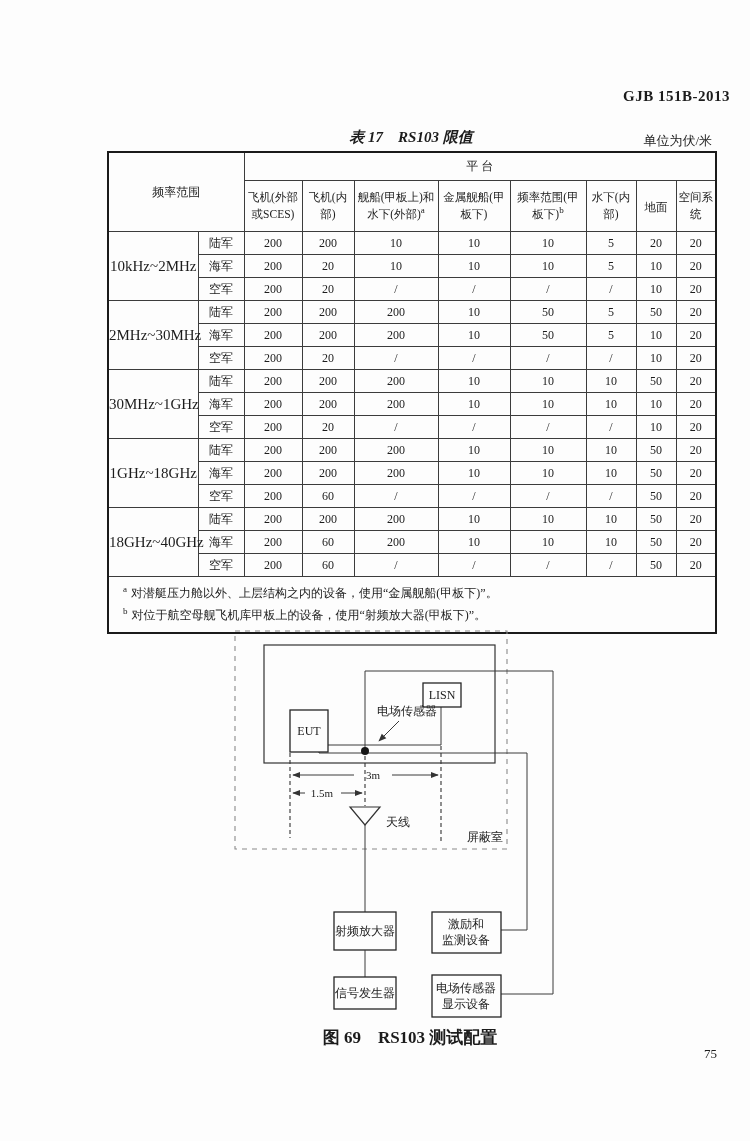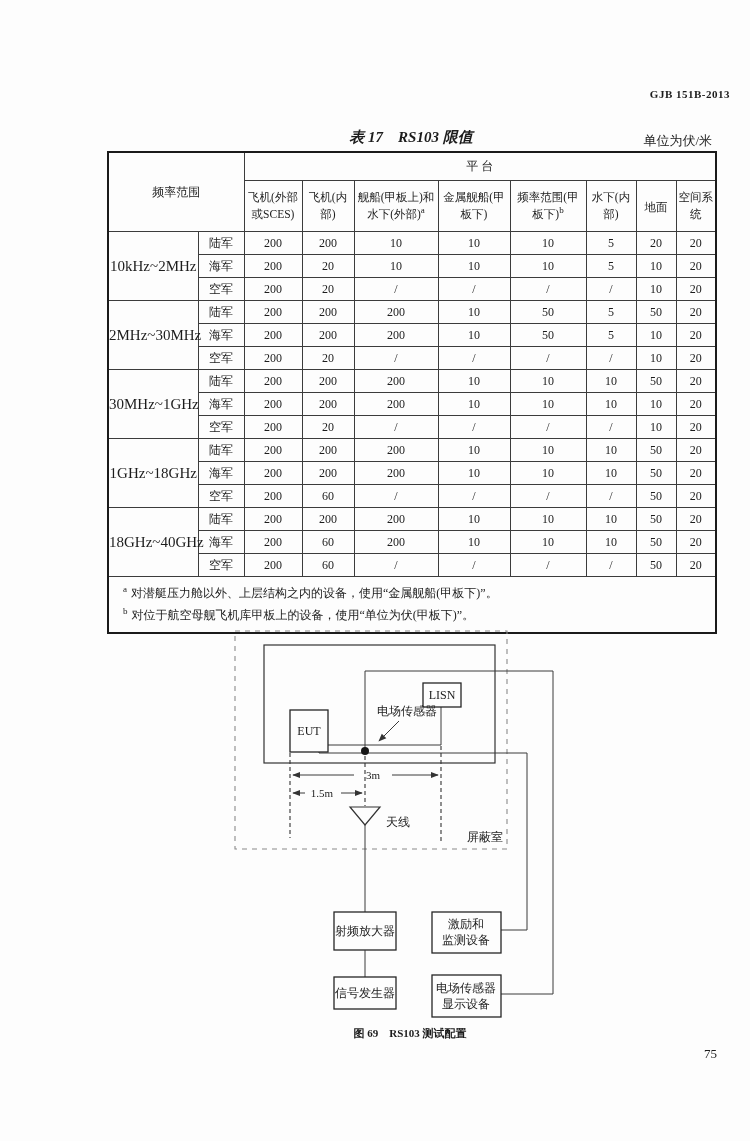--- a/index.html
+++ b/index.html
@@ -2,21 +2,21 @@
 <html><head>
 <meta charset="utf-8">
 <style>
   html,body{margin:0;padding:0;}
   body{
     width:750px;height:1141px;position:relative;background:#fdfdfd;
     font-family:"Liberation Serif","DejaVu Serif",serif;color:#1c1c1c;
     overflow:hidden;
   }
   .doc-code{
-    position:absolute;top:88px;right:20px;font-size:11px;font-weight:bold;
+    position:absolute;top:88px;right:20px;font-size:15px;font-weight:bold;
     letter-spacing:.5px;
   }
   .table-title{
     position:absolute;left:107px;top:128px;width:608px;text-align:center;
     font-size:15px;font-weight:bold;font-style:italic;
   }
   .unit-note{
     position:absolute;top:132px;right:38px;font-size:13px;
   }
   .tbl-wrap{position:absolute;left:107px;top:151px;}
@@ -34,21 +34,21 @@
   tbody td.freq{font-size:15px;}
   td.footnotes{
     text-align:left;padding:5px 10px 6px 14px;font-size:12px;line-height:1.75;
   }
   .fn sup{font-size:9px;margin-right:4px;}
   sup{font-size:9px;}
   .figure{position:absolute;left:0;top:625px;width:750px;height:400px;}
   .figure svg{display:block;}
   .fig-caption{
     position:absolute;left:280px;top:1026px;width:260px;text-align:center;
-    font-size:11px;font-weight:bold;
+    font-size:17px;font-weight:bold;
   }
   .page-num{position:absolute;top:1046px;right:33px;font-size:13px;}
   
   .ln{stroke:#333;stroke-width:1.2;fill:none;}
   .thin{stroke:#3a3a3a;stroke-width:1;fill:none;}
   .boxrect{fill:#fdfdfd;stroke:#262626;stroke-width:1.3;}
   .dashedroom{stroke:#8a8a8a;stroke-width:1.1;fill:none;stroke-dasharray:5 5;}
   .dashv{stroke:#333;stroke-width:1.1;fill:none;stroke-dasharray:4 3;}
   .svgtext{font-family:"Liberation Serif","DejaVu Serif",serif;font-size:12px;fill:#1c1c1c;}
   .dimtext{font-family:"Liberation Serif","DejaVu Serif",serif;font-size:11px;fill:#1c1c1c;}
@@ -260,21 +260,21 @@
           <td>/</td>
           <td>/</td>
           <td>50</td>
           <td>20</td>
         </tr>
       </tbody>
     <tfoot>
       <tr>
         <td colspan="10" class="footnotes">
           <div class="fn"><sup>a</sup><span>对潜艇压力舱以外、上层结构之内的设备，使用“金属舰船(甲板下)”。</span></div>
-          <div class="fn"><sup>b</sup><span>对位于航空母舰飞机库甲板上的设备，使用“单位为伏(甲板下)”。</span></div>
+          <div class="fn"><sup>b</sup><span>对位于航空母舰飞机库甲板上的设备，使用“射频放大器(甲板下)”。</span></div>
         </td>
       </tr>
     </tfoot>
   </table>
 </div>
 
 <div class="figure">
   <svg width="750" height="400" viewBox="0 0 750 400">
     <defs>
       <marker id="arr" viewBox="0 0 10 10" refX="9" refY="5" markerWidth="8" markerHeight="8" orient="auto">

